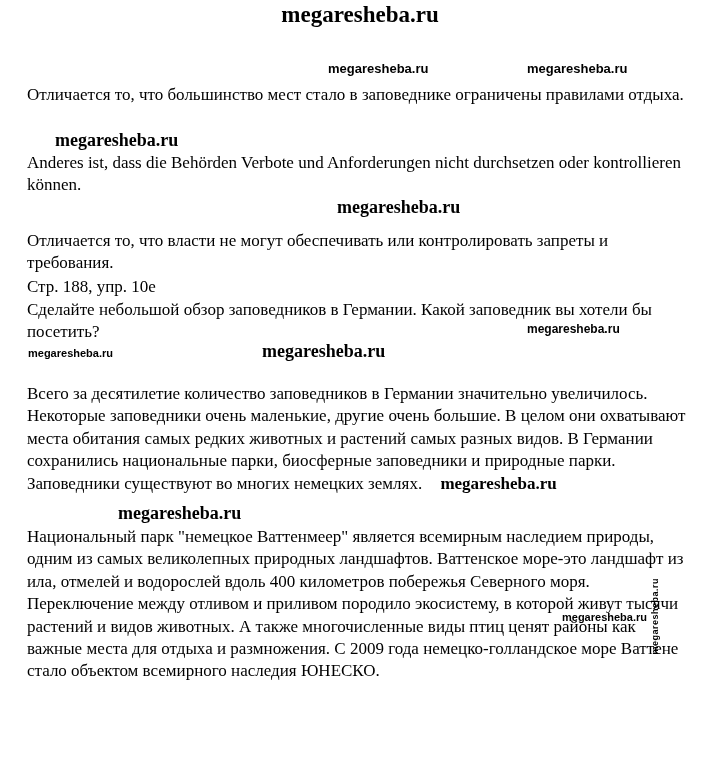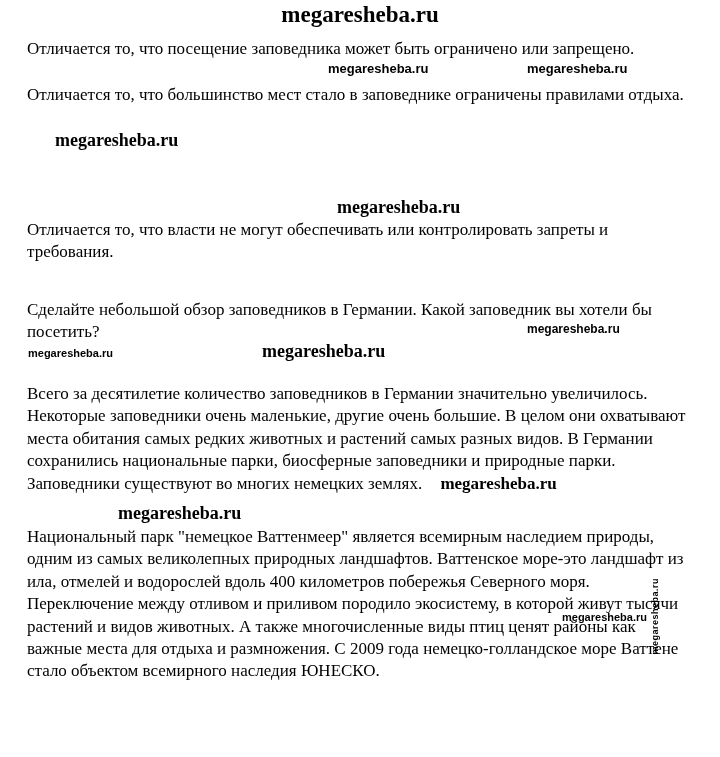--- a/index.html
+++ b/index.html
@@ -65,34 +65,35 @@
     white-space: nowrap;
   }
 </style>
 </head>
 <body>
 
 <div class="page">
 
   <div class="site-title">megaresheba.ru</div>
 
-  <p class="para" style="top:38px">Отличается то, что посещение заповедника может быть ограничено или запрещено.</p>
 
   <span class="wm wm-sans wm-13" style="left:328px; top:61px">megaresheba.ru</span>
   <span class="wm wm-sans wm-13" style="left:527px; top:61px">megaresheba.ru</span>
 
   <p class="para" style="top:84px">Отличается то, что большинство мест стало в заповеднике ограничены правилами отдыха.</p>
 
   <span class="wm wm-serif wm-18" style="left:55px; top:130px">megaresheba.ru</span>
 
+  <p class="para" style="top:152px">Anderes ist, dass die Behörden Verbote und Anforderungen nicht durchsetzen oder kontrollieren können.</p>
 
   <span class="wm wm-serif wm-18" style="left:337px; top:197px">megaresheba.ru</span>
 
-  <p class="para" style="top:219px">Отличается то, что власти не могут обеспечивать или контролировать запреты и требования.</p>
+  <p class="para" style="top:230px">Отличается то, что власти не могут обеспечивать или контролировать запреты и требования.</p>
 
+  <p class="para" style="top:276px">Стр. 188, упр. 10e</p>
 
   <p class="para" style="top:299px">Сделайте небольшой обзор заповедников в Германии. Какой заповедник вы хотели бы посетить?</p>
 
   <span class="wm wm-sans wm-12" style="left:527px; top:322px">megaresheba.ru</span>
 
   <span class="wm wm-sans wm-11" style="left:28px; top:347px">megaresheba.ru</span>
   <span class="wm wm-serif wm-18" style="left:262px; top:341px">megaresheba.ru</span>
 
   <p class="para" style="top:383px">
     <span>Всего за десятилетие количество заповедников в Германии значительно увеличилось. Некоторые заповедники очень маленькие, другие очень большие. В целом они охватывают места обитания самых редких животных и растений самых разных видов. В Германии сохранились национальные парки, биосферные заповедники и природные парки. Заповедники существуют во многих немецких землях.</span>

